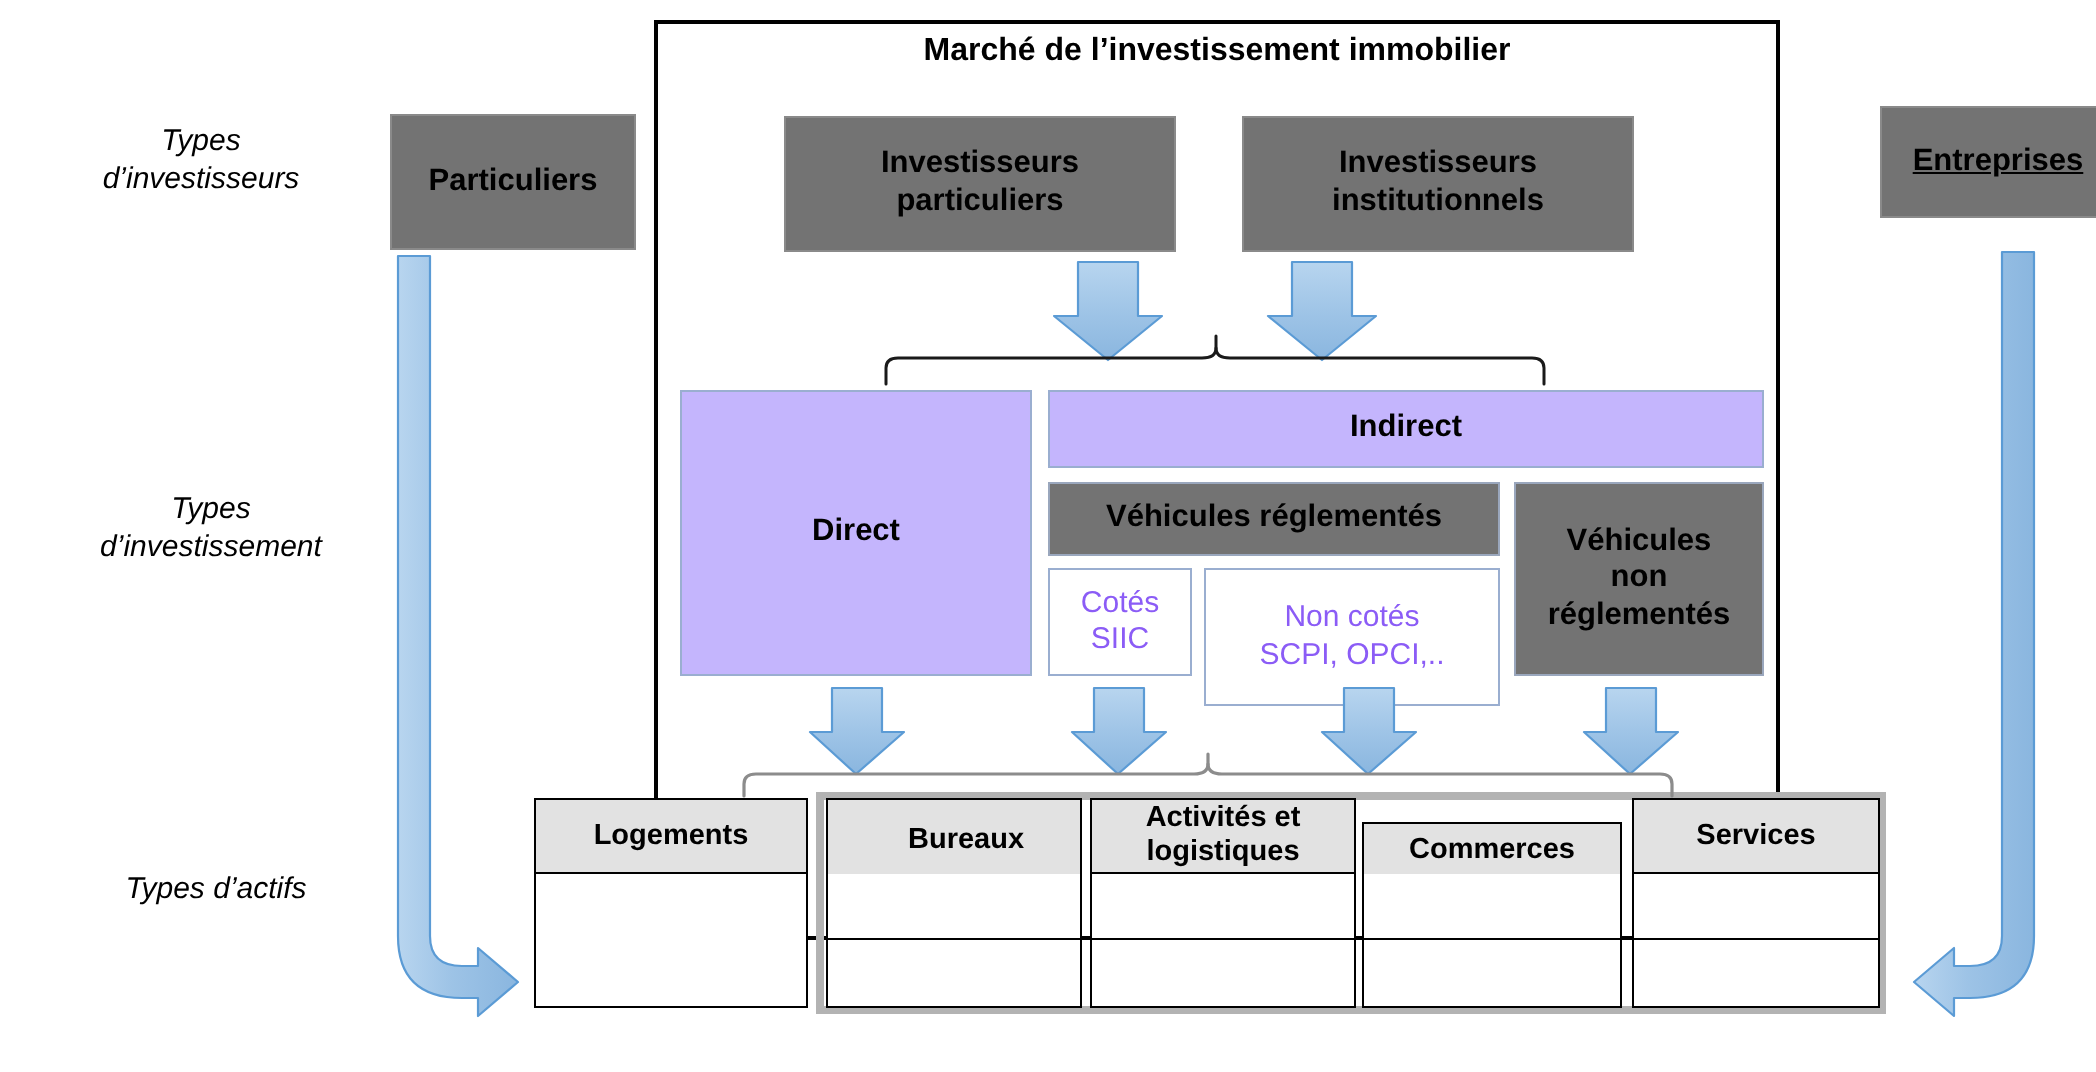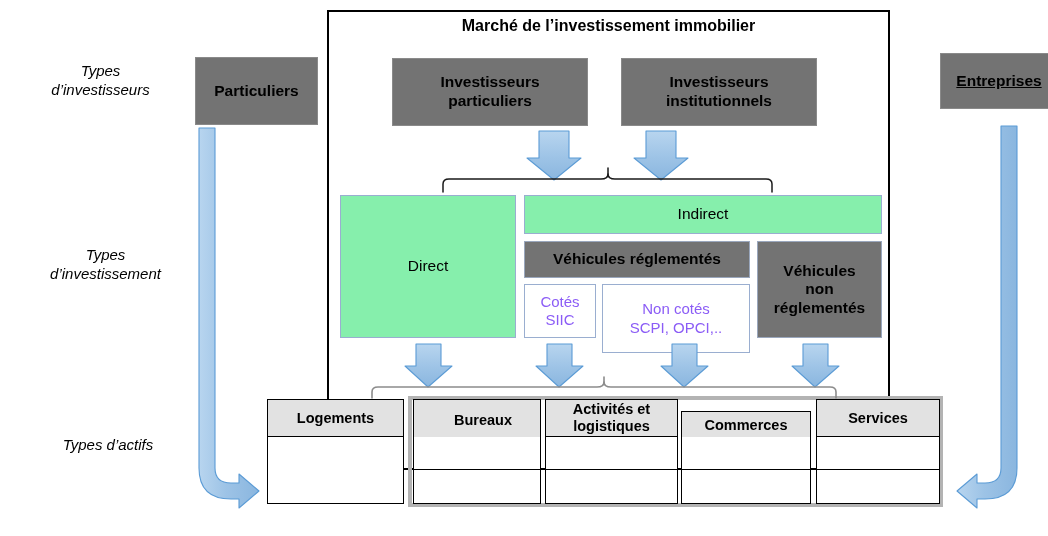--- a/index.html
+++ b/index.html
@@ -36,27 +36,27 @@
     text-align:center;
     font-weight:bold;
     font-size:15.5px;
     color:#000;
     line-height:1.2;
   }
   .wbox.thin{border:1px solid #9aa7bd;}
 
   
   .gbox{
-    background:#86efac;
+    background:#c4b5fd;
     border:1px solid #9aaed0;
     display:flex;
     align-items:center;
     justify-content:center;
     text-align:center;
-    font-weight:normal;
+    font-weight:bold;
     font-size:15.5px;
     color:#000;
     line-height:1.2;
   }
 
   
   .nbox{
     background:#ffffff;
     border:1px solid #9aaed0;
     display:flex;

